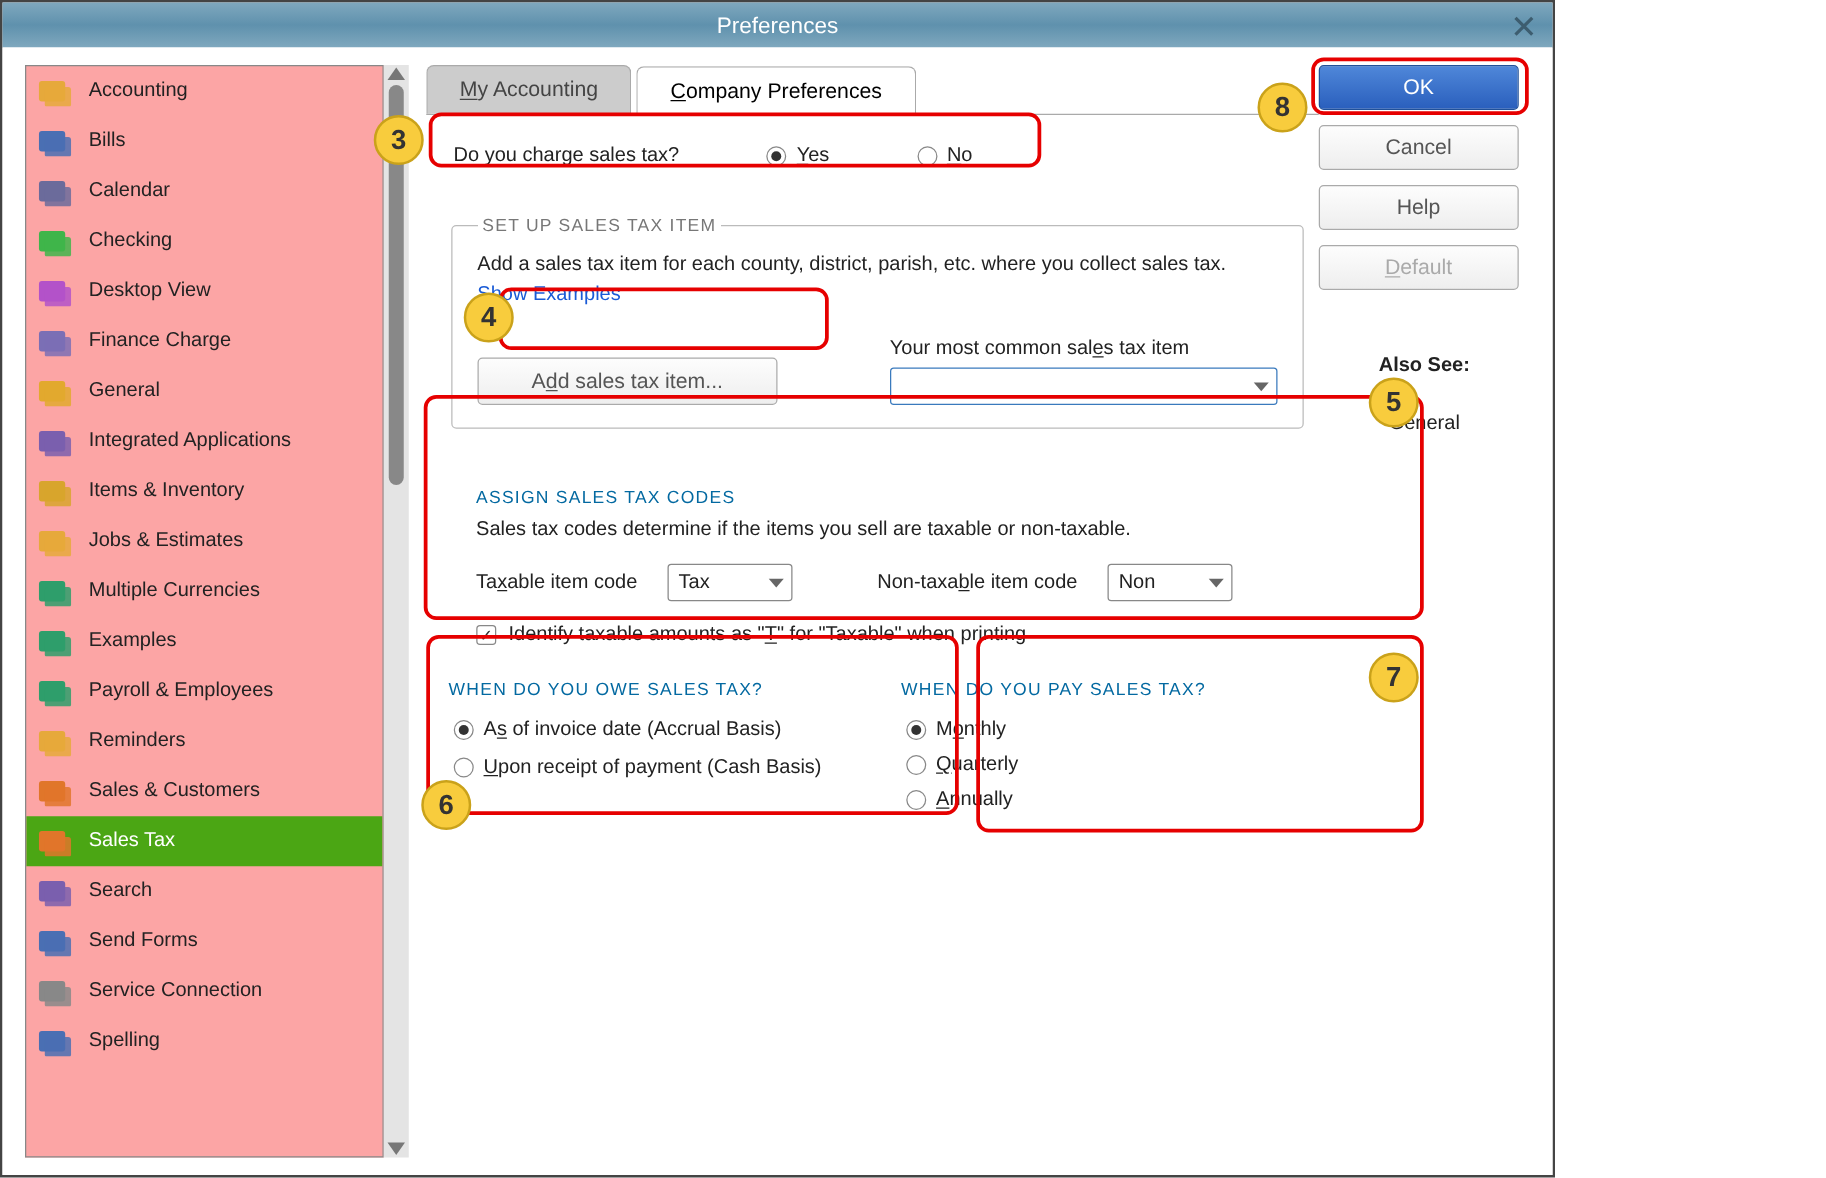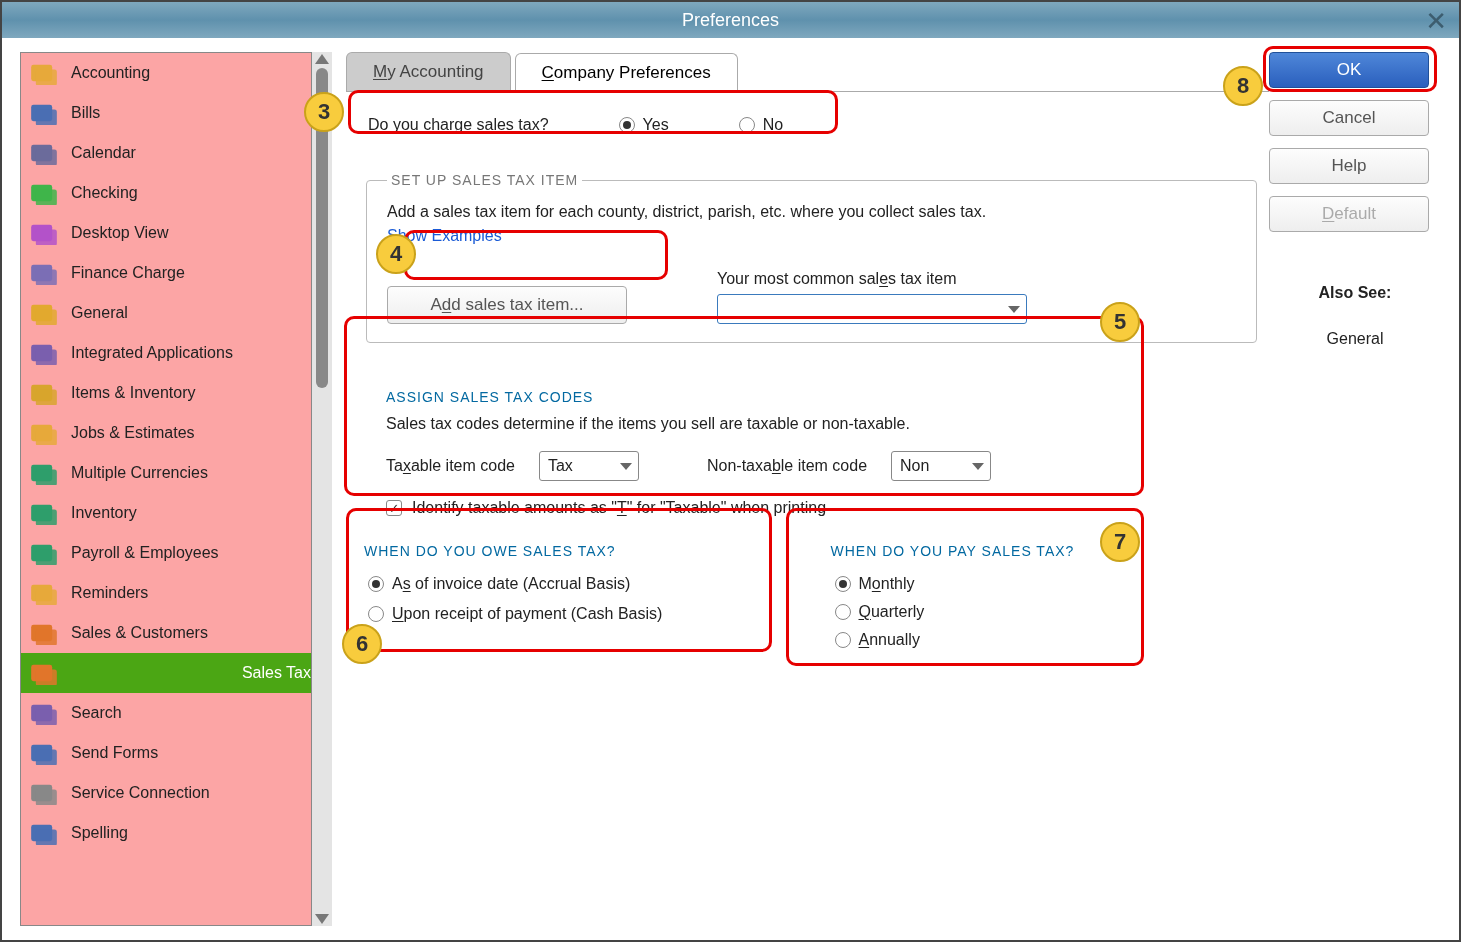--- a/index.html
+++ b/index.html
@@ -4,21 +4,21 @@
 <style>
   * { box-sizing: border-box; }
   body {
     margin: 0;
     font-family: Arial, sans-serif;
     font-size: 16px;
     background: #fff;
     overflow: hidden;
   }
   .window {
-    width: 1461px;
+    width: 1244px;
     height: 942px;
     border: 2px solid #444;
     position: relative;
     display: flex;
     flex-direction: column;
   }
   .titlebar {
     background: linear-gradient(to bottom, #7fa8be, #5f91ad 50%, #7fa8be);
     height: 36px;
     display: flex;
@@ -58,21 +58,20 @@
     align-items: center;
     height: 40px;
     padding-left: 8px;
     gap: 12px;
     color: #222;
     cursor: pointer;
   }
   .sb-item.active {
     background: #4ba614;
     color: #fff;
-    justify-content: space-between;
   }
   .sb-icon {
     width: 30px;
     height: 26px;
     display: inline-flex;
     align-items: center;
     justify-content: center;
   }
   .sb-icon svg { width: 28px; height: 24px; }
   .vscroll {
@@ -360,21 +359,21 @@
             </span>
             <span>Multiple Currencies</span>
           </div>
           <div class="sb-item">
             <span class="sb-icon">
               <svg viewBox="0 0 24 20">
                 <rect x="1" y="3" width="18" height="14" rx="2" fill="#2e9e6b"></rect>
                 <rect x="5" y="7" width="18" height="14" rx="2" fill="#2e9e6b" opacity="0.85"></rect>
               </svg>
             </span>
-            <span>Inventory</span>
+            <span>Examples</span>
           </div>
           <div class="sb-item">
             <span class="sb-icon">
               <svg viewBox="0 0 24 20">
                 <rect x="1" y="3" width="18" height="14" rx="2" fill="#2e9e6b"></rect>
                 <rect x="5" y="7" width="18" height="14" rx="2" fill="#2e9e6b" opacity="0.85"></rect>
               </svg>
             </span>
             <span>Payroll &amp; Employees</span>
           </div>

